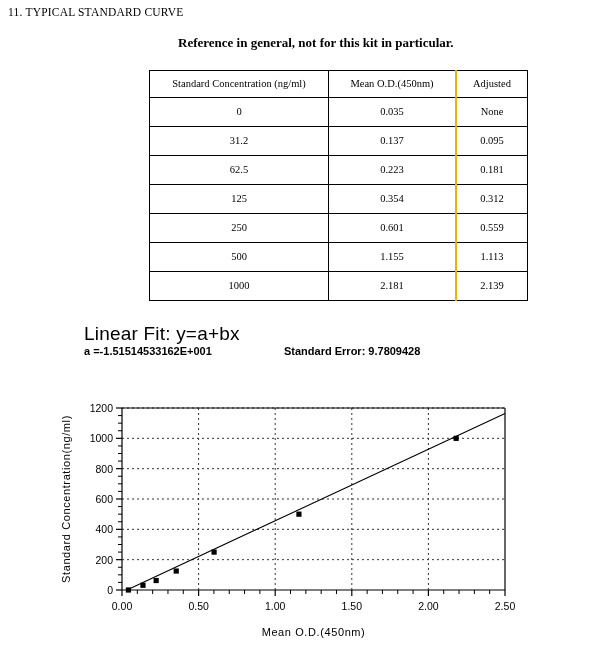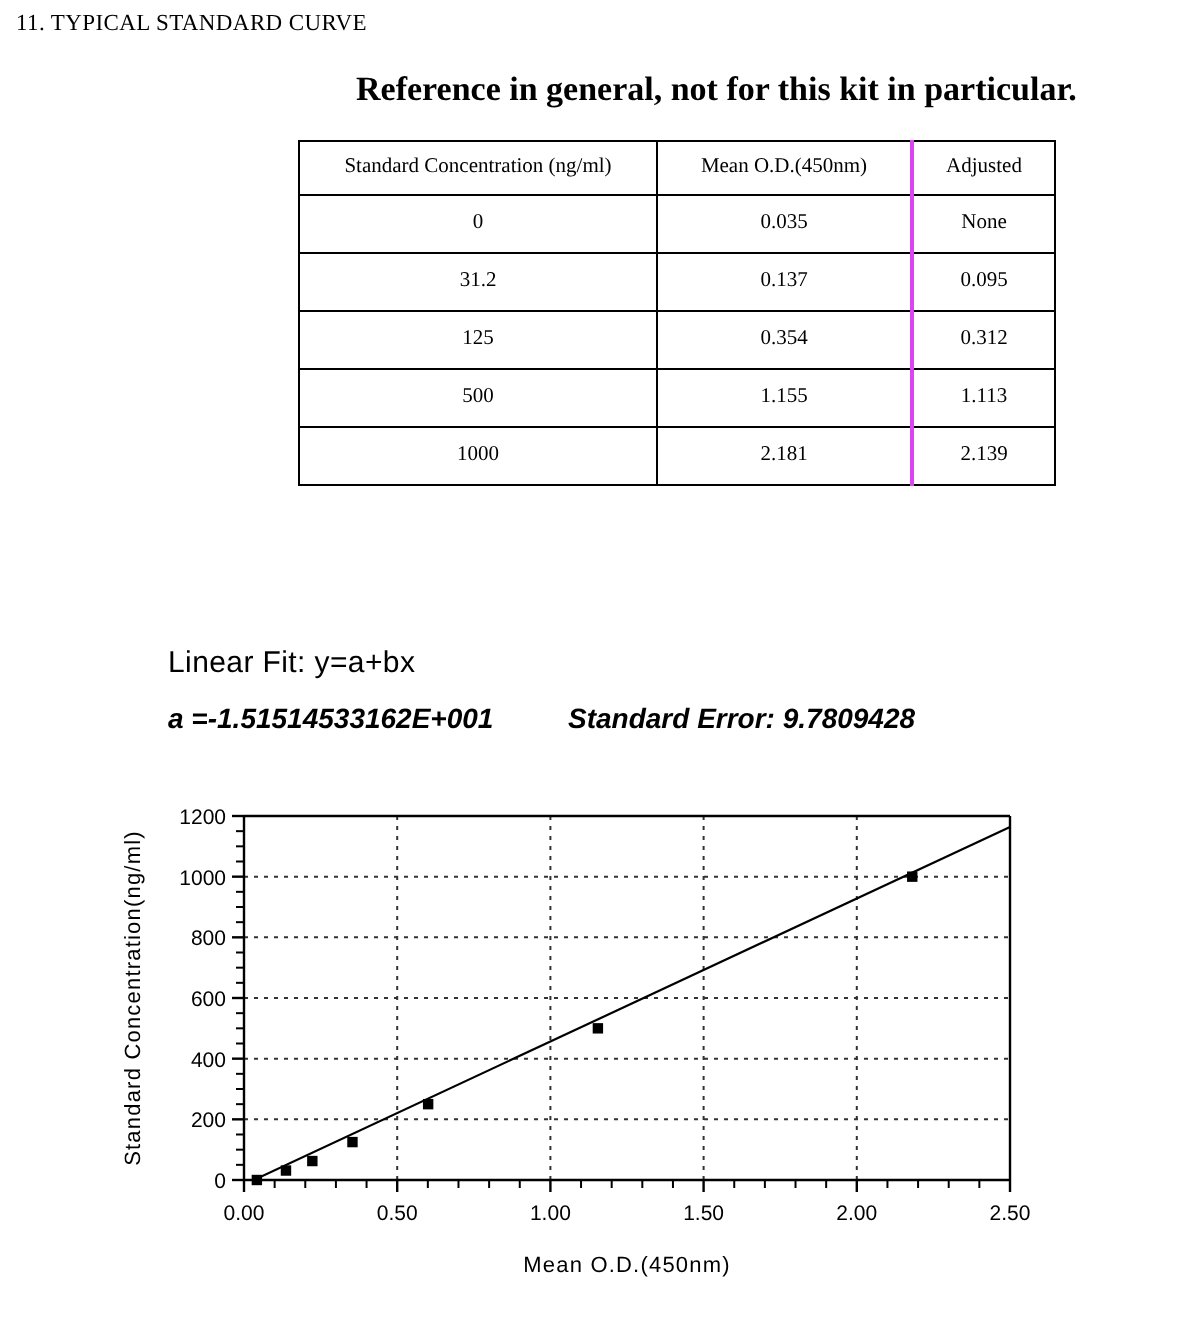--- a/index.html
+++ b/index.html
@@ -28,21 +28,21 @@
     white-space: nowrap;
   }
 
   
   #subtitle {
     position: absolute;
     left: 178px;
     top: 35px;
     font-family: "Liberation Serif", serif;
     font-weight: bold;
-    font-size: 17px;
+    font-size: 13px;
     white-space: nowrap;
   }
 
   
   #std-table-wrap {
     position: absolute;
     left: 133px;
     top: 70px;
     padding-left: 16px;
   }
@@ -55,42 +55,41 @@
     border: 1px solid #000000;
     text-align: center;
     vertical-align: middle;
     padding: 0;
     height: 28px;
     line-height: 28px;
     white-space: nowrap;
   }
   table#std-table td.col-conc { width: 178px; }
   table#std-table td.col-od   { width: 126px; }
-  table#std-table td.col-adj  { width: 70px; border-left: 2px solid #d946ef; border-radius: 12px; }
+  table#std-table td.col-adj  { width: 70px; border-left: 2px solid #eab308; border-radius: 12px; }
   table#std-table tr.header-row td { height: 26px; line-height: 26px; }
 
   
   #fit-block {
     position: absolute;
     left: 84px;
     top: 323px;
     font-family: "Liberation Sans", sans-serif;
   }
   #fit-title {
-    font-size: 15px;
+    font-size: 19px;
     letter-spacing: 0.2px;
-    margin-bottom: 13px;
+    margin-bottom: 0;
     white-space: nowrap;
   }
   #fit-params {
     position: relative;
-    font-size: 14px;
+    font-size: 11px;
     font-weight: bold;
     line-height: 13px;
-    font-style: italic;
   }
   #fit-params .col-left {
     display: inline-block;
     width: 200px;
     vertical-align: top;
     white-space: nowrap;
   }
   #fit-params .col-right {
     display: inline-block;
     vertical-align: top;
@@ -138,23 +137,33 @@
           <td class="col-conc">0</td>
           <td class="col-od">0.035</td>
           <td class="col-adj">None</td>
         </tr>
         <tr>
           <td class="col-conc">31.2</td>
           <td class="col-od">0.137</td>
           <td class="col-adj">0.095</td>
         </tr>
         <tr>
+          <td class="col-conc">62.5</td>
+          <td class="col-od">0.223</td>
+          <td class="col-adj">0.181</td>
+        </tr>
+        <tr>
           <td class="col-conc">125</td>
           <td class="col-od">0.354</td>
           <td class="col-adj">0.312</td>
+        </tr>
+        <tr>
+          <td class="col-conc">250</td>
+          <td class="col-od">0.601</td>
+          <td class="col-adj">0.559</td>
         </tr>
         <tr>
           <td class="col-conc">500</td>
           <td class="col-od">1.155</td>
           <td class="col-adj">1.113</td>
         </tr>
         <tr>
           <td class="col-conc">1000</td>
           <td class="col-od">2.181</td>
           <td class="col-adj">2.139</td>

